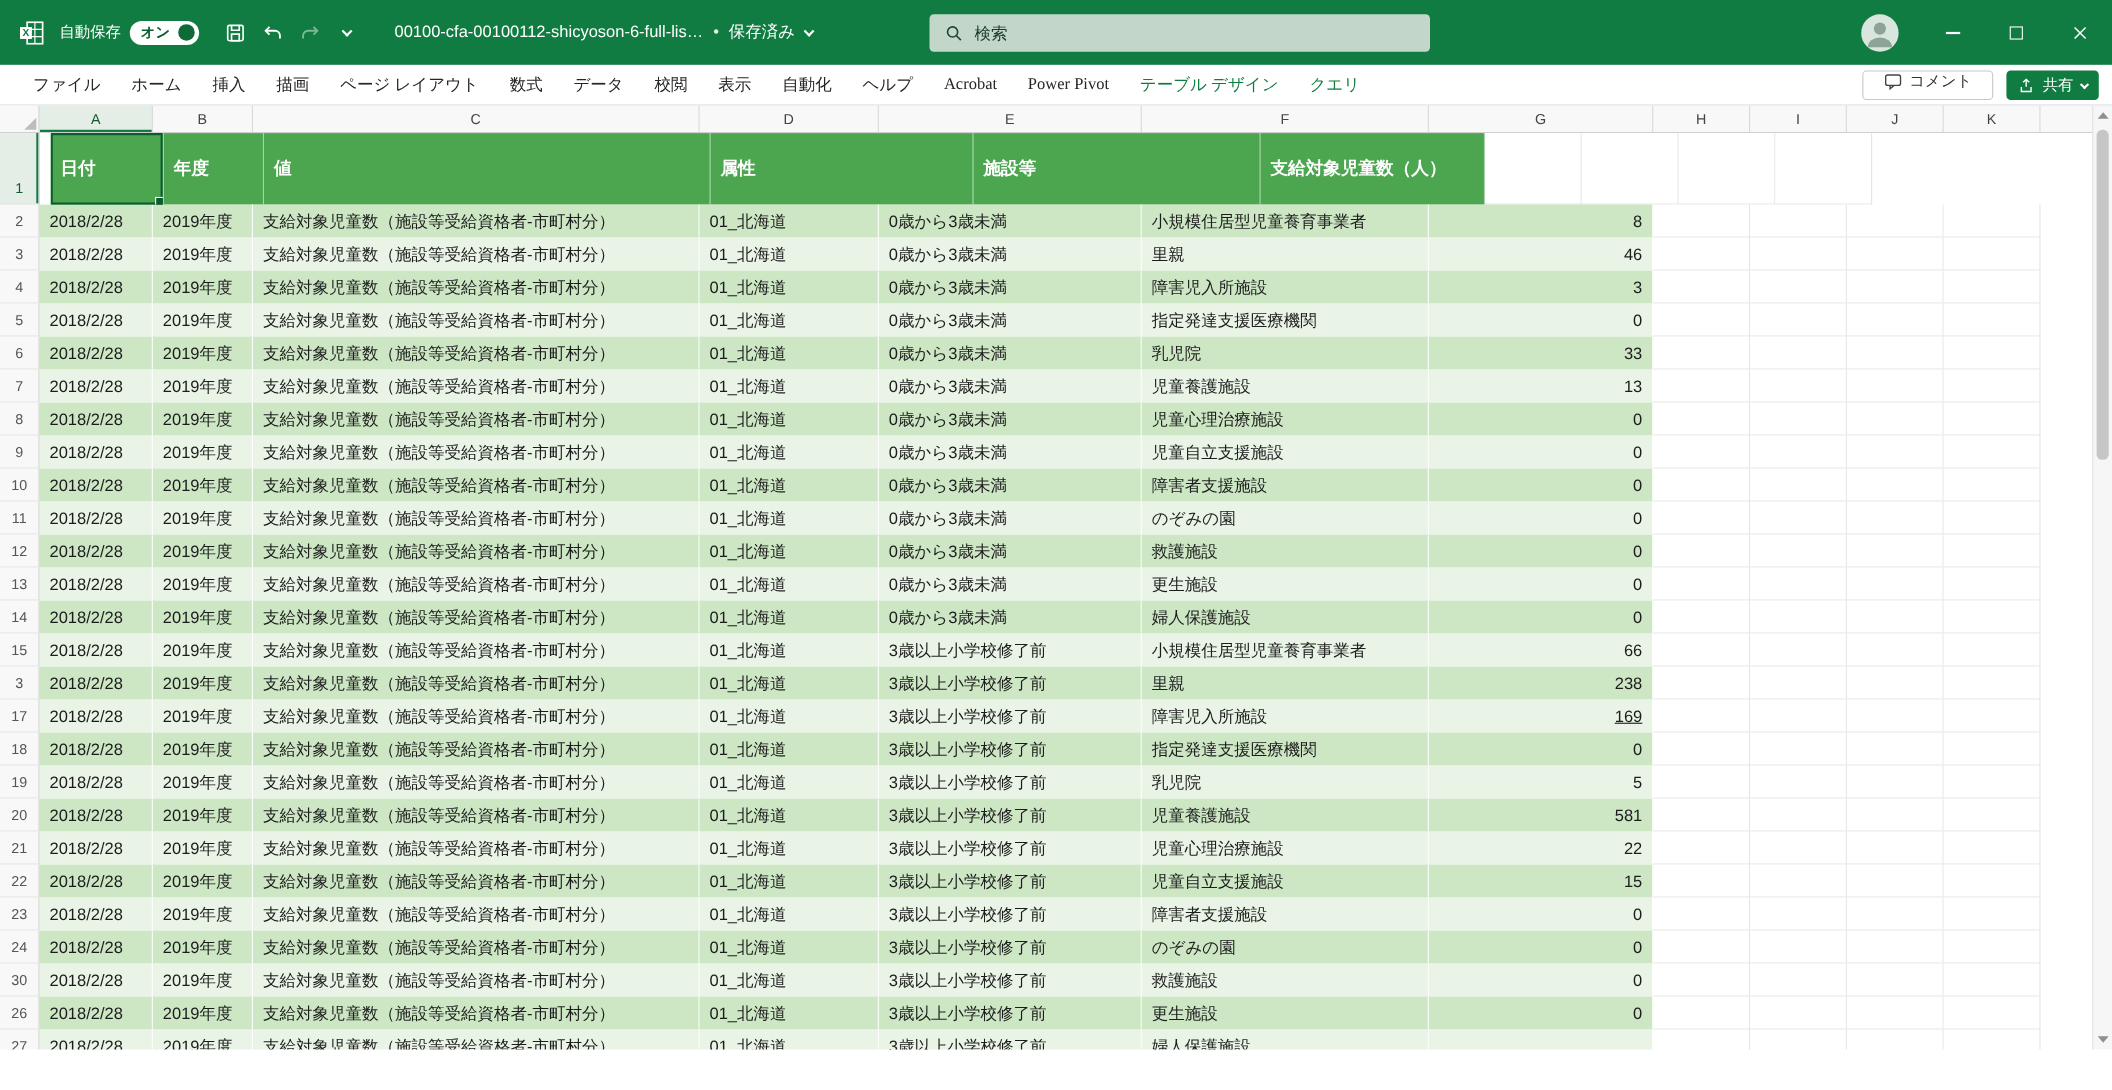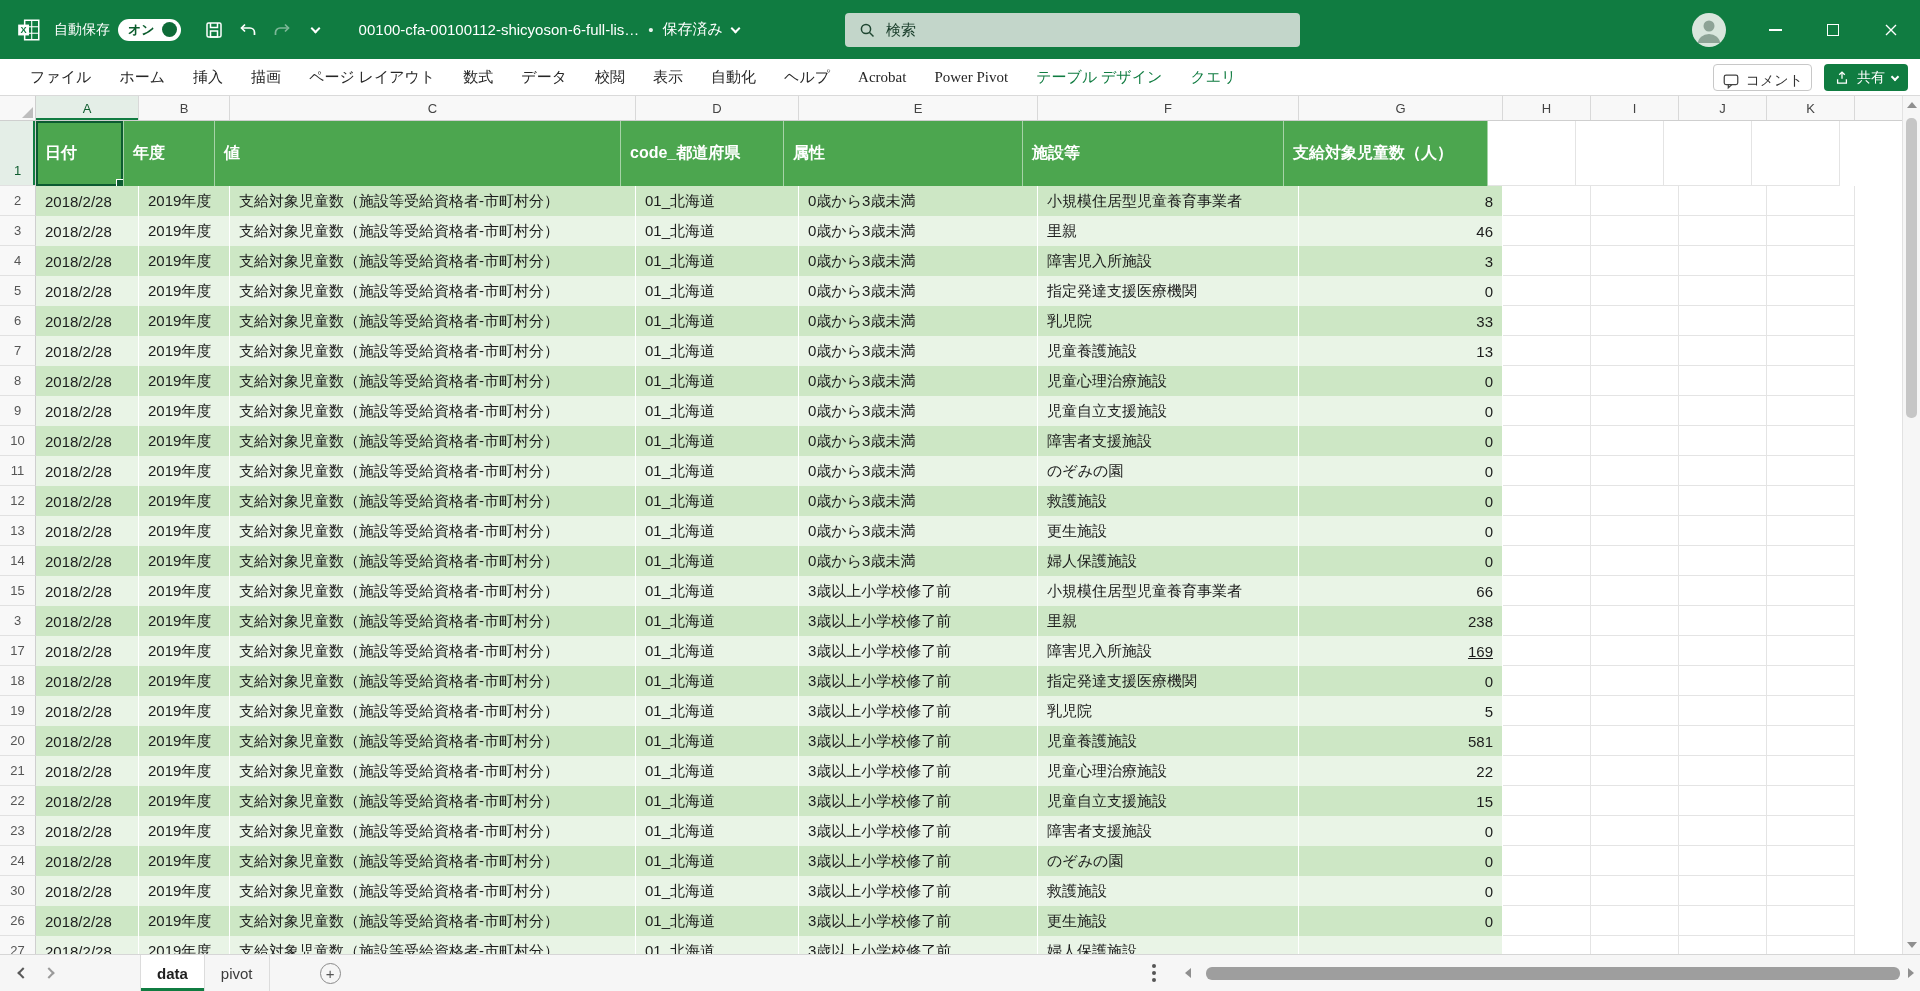--- a/index.html
+++ b/index.html
@@ -23,21 +23,21 @@
   .avatar{width:34px;height:34px;border-radius:50%;background:#D9E6DD;margin-right:20px;display:flex;align-items:center;justify-content:center;overflow:hidden;}
   .winbtn{width:58px;height:59px;display:flex;align-items:center;justify-content:center;cursor:pointer;}
   .min-glyph{width:13px;height:2px;background:#fff;}
   .max-glyph{width:12px;height:12px;border:1.5px solid #fff;}
 
   
   .ribbon{height:37px;background:#fff;display:flex;align-items:center;padding-left:16px;position:relative;border-bottom:1px solid #DADADA;}
   .rtab{padding:0 14px;font-size:15px;color:#262626;height:100%;display:flex;align-items:center;white-space:nowrap;cursor:pointer;}
   .rtab.ctx{color:#107C41;}
   .ribbon-right{position:absolute;right:12px;top:0;height:37px;display:flex;align-items:center;gap:12px;}
-  .comment-btn{display:flex;align-items:flex-end;gap:6px;border:1px solid #C8C8C8;border-radius:4px;height:27px;padding:0 8px;font-size:14px;color:#333;background:#fff;cursor:pointer;}
+  .comment-btn{display:flex;align-items:flex-start;gap:6px;border:1px solid #C8C8C8;border-radius:4px;height:27px;padding:0 18px;font-size:14px;color:#333;background:#fff;cursor:pointer;}
   .share-btn{display:flex;align-items:center;gap:7px;background:#107C41;color:#fff;border-radius:4px;height:27px;padding:0 10px;font-size:14px;cursor:pointer;}
   .share-btn .chev-down{width:6px;height:6px;margin-top:-2px;}
 
   
   .colrow{position:absolute;top:96px;left:0;width:1902px;height:25px;display:flex;background:#F8F8F8;border-bottom:1px solid #CFCFCF;}
   .corner{width:36px;height:100%;flex:none;border-right:1px solid #CFCFCF;position:relative;background:#F8F8F8;cursor:pointer;}
   .corner::after{content:"";position:absolute;right:2px;bottom:2px;border-left:11px solid transparent;border-bottom:11px solid #BDBDBD;}
   .colhead{height:100%;flex:none;display:flex;align-items:center;justify-content:center;font-size:13px;color:#444;border-right:1px solid #D9D9D9;cursor:pointer;}
   .colhead.selhead{background:#E4EEE7;color:#0E5C2F;box-shadow:inset 0 -2px 0 #107C41;}
 
@@ -204,24 +204,23 @@
       <div class="colhead" style="width: 204px;">G</div>
       <div class="colhead" style="width: 88px;">H</div>
       <div class="colhead" style="width: 88px;">I</div>
       <div class="colhead" style="width: 88px;">J</div>
       <div class="colhead" style="width: 88px;">K</div>
     </div>
 
   <div class="gridbody">
       <div class="grid-row header-row">
         <div class="rowhead selrowhead">1</div>
-        <div class="hcell selcell" style="width: 88px;">日付</div>
+        <div class="hcell selcell" style="width: 103px; margin-left: 10px;">日付</div>
         <div class="hcell" style="width: 91px;">年度</div>
         <div class="hcell" style="width: 406px;">値</div>
-        <div class="hcell" style="width: 163px;">code_都道府県</div>
         <div class="hcell" style="width: 239px;">属性</div>
         <div class="hcell" style="width: 261px;">施設等</div>
         <div class="hcell" style="width: 204px;">支給対象児童数（人）</div>
         <div class="ecell" style="width: 88px;"></div>
         <div class="ecell" style="width: 88px;"></div>
         <div class="ecell" style="width: 88px;"></div>
         <div class="ecell" style="width: 88px;"></div>
       </div>
       <div class="grid-row ">
         <div class="rowhead">2</div>
@@ -588,33 +587,14 @@
         <div class="ecell" style="width: 88px;"></div>
       </div>
     </div>
 
   <div class="vscroll">
     <span class="vs-up"></span>
     <span class="vs-thumb"></span>
     <span class="vs-down"></span>
   </div>
 
-  <div class="sheetbar">
-    <div class="navbtn">
-      <span class="chL"></span>
-    </div>
-    <div class="navbtn">
-      <span class="chR"></span>
-    </div>
-    <div class="sheettabs">
-        <div class="stab active">data</div>
-        <div class="stab">pivot</div>
-      </div>
-    <div class="addbtn">
-      <span>+</span>
-    </div>
-    <span class="kebab"></span>
-    <span class="hs-left"></span>
-    <span class="hs-thumb"></span>
-    <span class="hs-right"></span>
-  </div>
 
 </div>
 
 </body></html>

